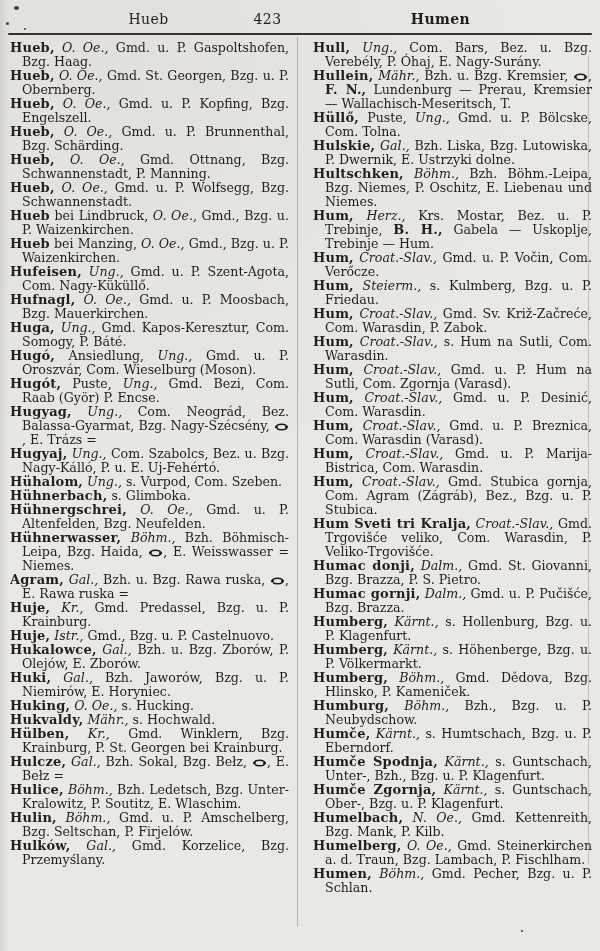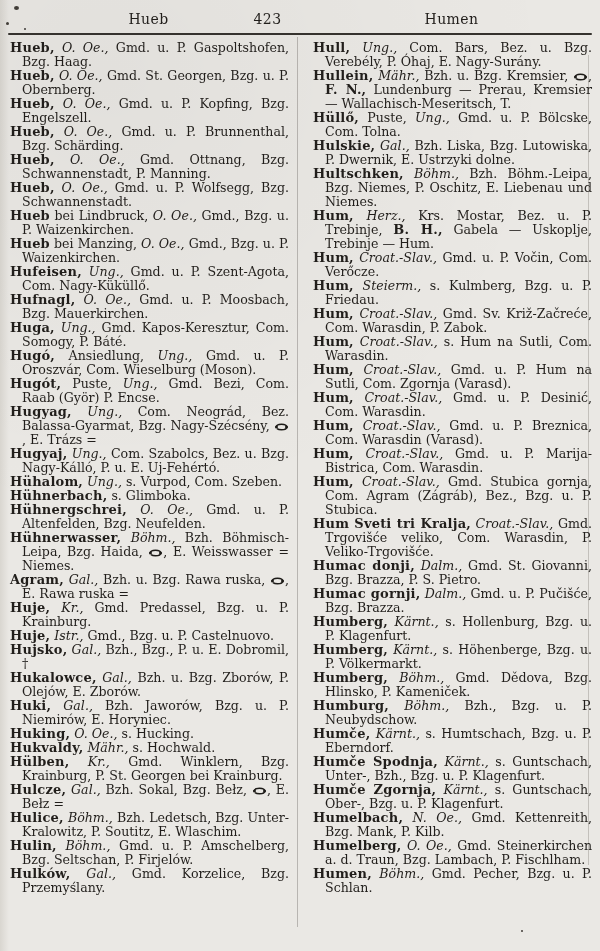--- a/index.html
+++ b/index.html
@@ -9,21 +9,21 @@
       radial-gradient(circle at 18% 8%, rgba(0,0,0,0.035), transparent 45%),
       linear-gradient(90deg, #d9d6d0 0px, #eae8e4 9px),
       #eae8e4;
     font-family:"DejaVu Serif","Liberation Serif",serif;
     color:#211e1b;
   }
   .header{position:absolute;top:11px;left:0;width:100%;height:18px;font-size:14px;}
   .hdr{position:absolute;top:0;display:block;text-align:center;letter-spacing:0.4px;}
   .hdr-left{left:0;width:297px;}
   .hdr-center{left:0;width:535px;}
-  .hdr-right{left:303px;width:297px;}
+  .hdr-right{left:292px;width:297px;font-weight:bold;}
   .rule{position:absolute;top:33px;left:8px;width:584px;height:2px;background:#35322e;border-radius:1px;}
   .col-divider{position:absolute;top:37px;left:297px;width:1px;height:890px;background:rgba(70,64,58,0.30);}
   .edge-line{position:absolute;top:55px;left:588px;width:1px;height:810px;background:rgba(95,89,82,0.28);}
   .columns{position:absolute;top:41px;left:10px;width:582px;display:flex;gap:24px;}
   .col{width:279px;font-size:12.6px;line-height:14px;text-align:justify;}
   .entry{padding-left:12px;text-indent:-12px;}
   .hw{font-weight:bold;font-size:13px;letter-spacing:0.2px;}
   .it{font-style:italic;}
   .ph{display:inline-block;text-indent:0;}
   .ph svg{vertical-align:-1px;}
@@ -80,21 +80,20 @@
               <circle cx="4.2" cy="6.5" r="2.6" fill="#1d1b18"></circle>
               <circle cx="21.8" cy="6.5" r="2.6" fill="#1d1b18"></circle>
             </svg></span><span class="pl">, E. Weisswasser = Niemes.</span></div>
         <div class="entry"><span class="hw">Agram,</span><span class="it"> Gal.,</span><span class="pl"> Bzh. u. Bzg. Rawa ruska, </span><span class="ph"><svg viewBox="0 0 26 13" width="15" height="8" aria-hidden="true">
               <path d="M4 6.5 C4 3 7 1.6 13 1.6 C19 1.6 22 3 22 6.5 C22 10 19 11.4 13 11.4 C9.6 11.4 6.9 10.7 5.3 9.3" fill="none" stroke="#1d1b18" stroke-width="2.6"></path>
               <circle cx="4.2" cy="6.5" r="2.6" fill="#1d1b18"></circle>
               <circle cx="21.8" cy="6.5" r="2.6" fill="#1d1b18"></circle>
             </svg></span><span class="pl">, E. Rawa ruska =</span></div>
         <div class="entry"><span class="hw">Huje,</span><span class="it"> Kr.,</span><span class="pl"> Gmd. Predassel, Bzg. u. P. Krainburg.</span></div>
         <div class="entry"><span class="hw">Huje,</span><span class="it"> Istr.,</span><span class="pl"> Gmd., Bzg. u. P. Castelnuovo.</span></div>
-        <div class="entry"><span class="hw">Hujsko,</span><span class="it"> Gal.,</span><span class="pl"> Bzh., Bzg., P. u. E. Dobromil, †</span></div>
         <div class="entry"><span class="hw">Hukalowce,</span><span class="it"> Gal.,</span><span class="pl"> Bzh. u. Bzg. Zborów, P. Olejów, E. Zborów.</span></div>
         <div class="entry"><span class="hw">Huki,</span><span class="it"> Gal.,</span><span class="pl"> Bzh. Jaworów, Bzg. u. P. Niemirów, E. Horyniec.</span></div>
         <div class="entry"><span class="hw">Huking,</span><span class="it"> O. Oe.,</span><span class="pl"> s. Hucking.</span></div>
         <div class="entry"><span class="hw">Hukvaldy,</span><span class="it"> Mähr.,</span><span class="pl"> s. Hochwald.</span></div>
         <div class="entry"><span class="hw">Hülben,</span><span class="it"> Kr.,</span><span class="pl"> Gmd. Winklern, Bzg. Krainburg, P. St. Georgen bei Krainburg.</span></div>
         <div class="entry"><span class="hw">Hulcze,</span><span class="it"> Gal.,</span><span class="pl"> Bzh. Sokal, Bzg. Bełz, </span><span class="ph"><svg viewBox="0 0 26 13" width="15" height="8" aria-hidden="true">
               <path d="M4 6.5 C4 3 7 1.6 13 1.6 C19 1.6 22 3 22 6.5 C22 10 19 11.4 13 11.4 C9.6 11.4 6.9 10.7 5.3 9.3" fill="none" stroke="#1d1b18" stroke-width="2.6"></path>
               <circle cx="4.2" cy="6.5" r="2.6" fill="#1d1b18"></circle>
               <circle cx="21.8" cy="6.5" r="2.6" fill="#1d1b18"></circle>
             </svg></span><span class="pl">, E. Bełz =</span></div>

